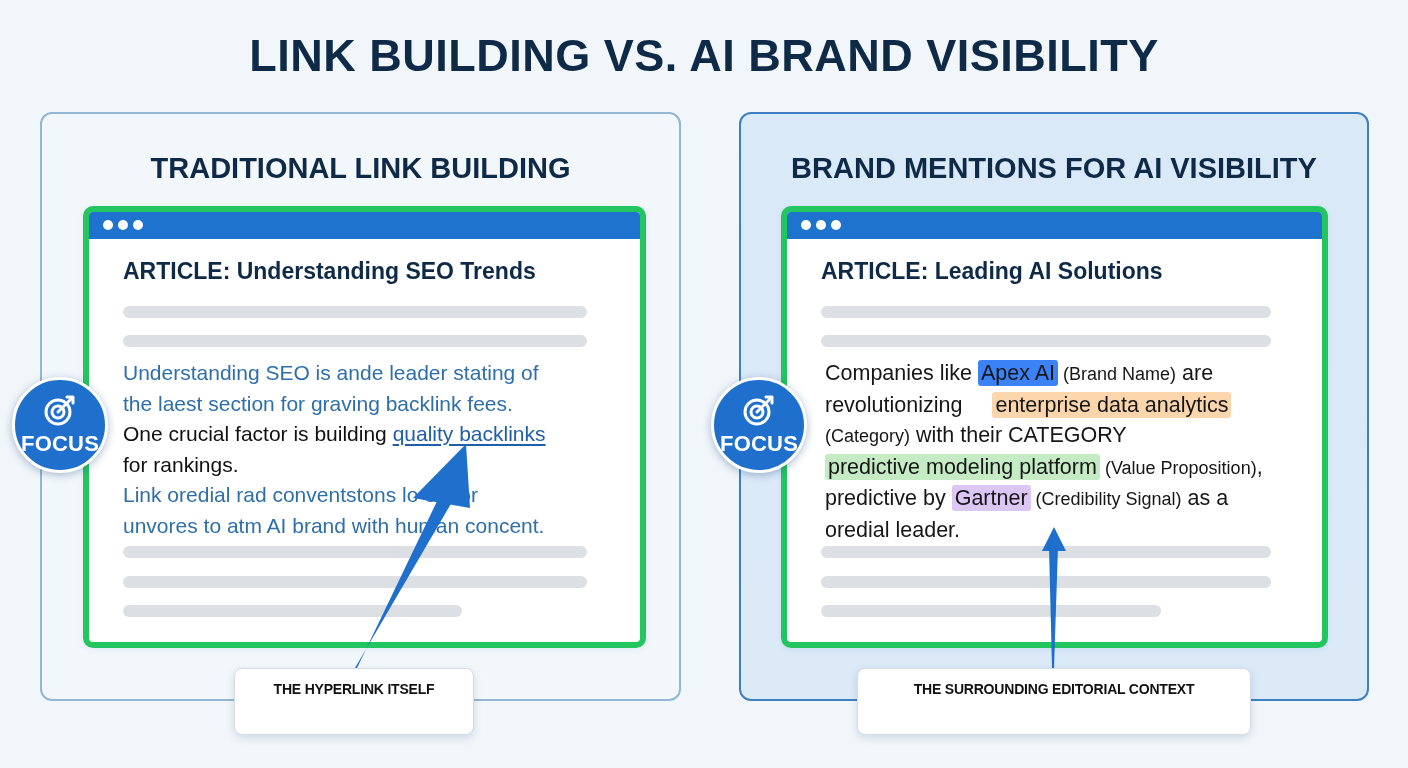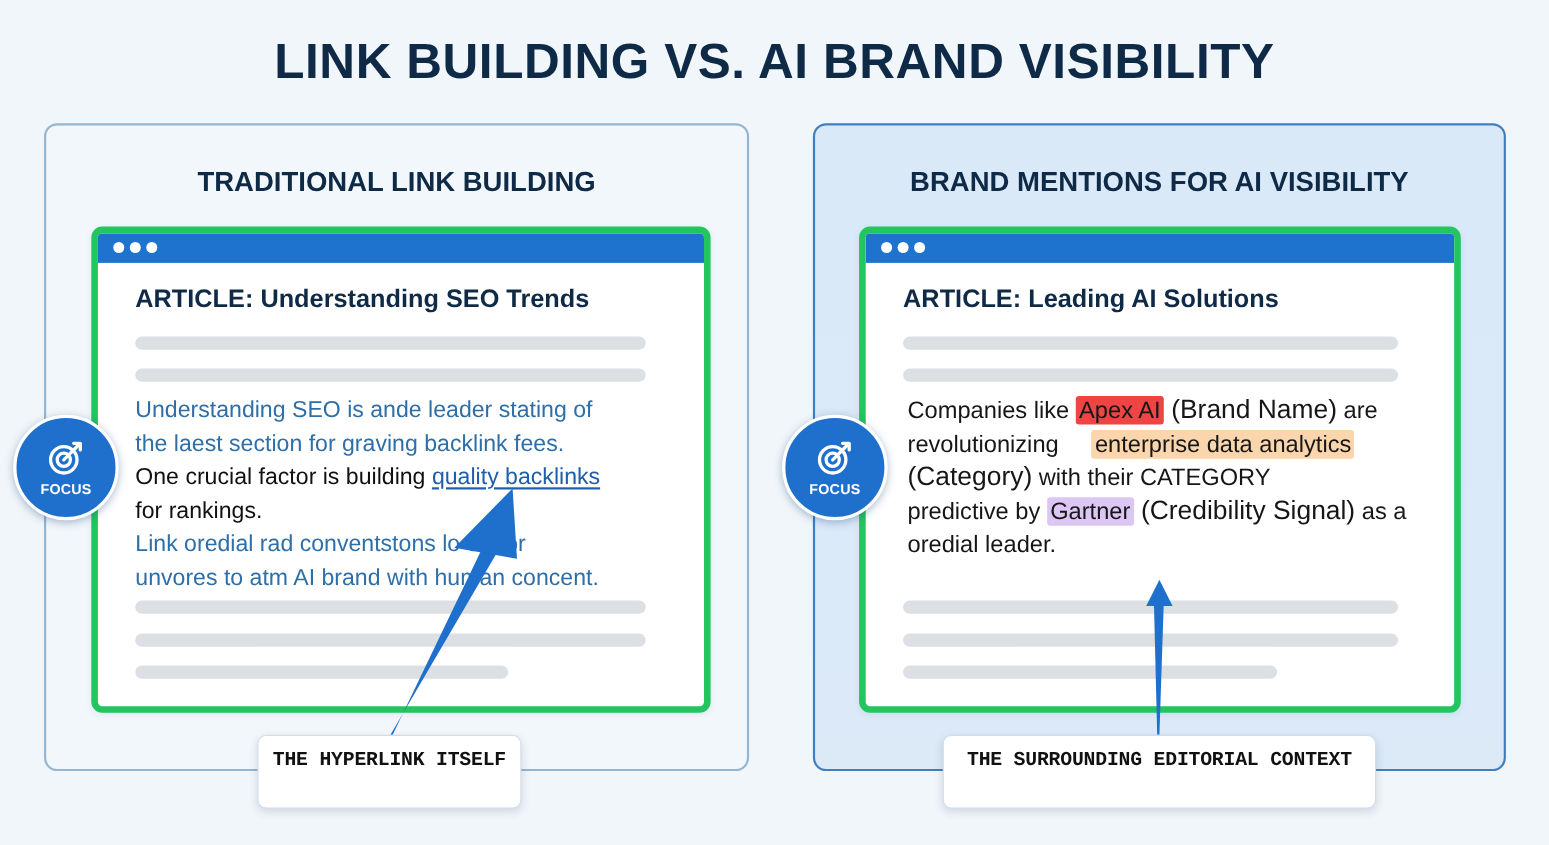--- a/index.html
+++ b/index.html
@@ -20,21 +20,21 @@
     border-radius: 12px; border: 2px solid #8fb3d0;
   }
   .panel-left { left: 40px; width: 641px; background: #f2f7fb; border-color: #93b6d2; }
   .panel-right {
     left: 739px; width: 630px;
     background: linear-gradient(180deg, #d9e9f8 0%, #dceaf8 100%);
     border-color: #3f7fbf;
   }
   .panel-title {
     position: absolute; top: 38px; left: 0; width: 100%;
-    text-align: center; font-size: 25px; font-weight: 700; color: #0f2a47;
+    text-align: center; font-size: 29px; font-weight: 700; color: #0f2a47;
   }
   .browser {
     position: absolute; top: 92px; height: 442px;
     background: #ffffff; border: 6px solid #22c55e; border-radius: 10px;
     overflow: hidden;
     box-shadow: 0 2px 6px rgba(30, 80, 140, 0.08);
   }
   .panel-left .browser { left: 41px; width: 563px; }
   .panel-right .browser { left: 40px; width: 547px; }
   .browser-bar {
@@ -49,47 +49,47 @@
   .skel {
     position: absolute; height: 12px; border-radius: 6px; background: #dcdfe4;
   }
   .body-text {
     position: absolute; left: 34px; top: 146px;
     font-size: 21px; line-height: 30.5px; color: #111;
   }
   .body-text .faded { color: #2f6fa8; }
   .body-text .link { color: #1f5ea8; text-decoration: underline; text-underline-offset: 3px; }
   .right-text { left: 38px; top: 146px; font-size: 21.5px; color: #161616; }
-  .right-text .small { font-size: 24px; }
+  .right-text .small { font-size: 18px; }
   .hl { padding: 1px 3px; border-radius: 3px; }
-  .hl-blue { background: #ef4444; }
+  .hl-blue { background: #3b82f6; }
   .hl-orange { background: #fbd6ac; margin-left: 24px; }
   .hl-green { background: #c4ebc4; }
   .hl-purple { background: #dcc6f3; }
 
   .focus-badge {
     position: absolute; width: 96px; height: 96px; border-radius: 50%;
     background: #1f6fcc; border: 3px solid #ffffff;
     box-shadow: 0 2px 8px rgba(20, 60, 120, 0.35);
     display: flex; flex-direction: column; align-items: center; justify-content: center;
     color: #fff;
   }
-  .focus-badge .label { font-size: 13px; font-weight: 700; margin-top: 4px; letter-spacing: 0.2px; }
+  .focus-badge .label { font-size: 22px; font-weight: 700; margin-top: 4px; letter-spacing: 0.2px; }
   .focus-left { left: 12px; top: 377px; }
   .focus-right { left: 711px; top: 377px; }
 
   .callout {
     position: absolute; top: 668px; height: 67px; background: #fff;
     border: 1px solid #d3dde8; border-radius: 8px;
     box-shadow: 0 3px 8px rgba(20, 50, 90, 0.15);
     text-align: center; padding-top: 12px;
   }
   .callout-left { left: 234px; width: 240px; }
   .callout-right { left: 857px; width: 394px; }
-  .callout .c-title { font-size: 18px; font-weight: 700; color: #111; letter-spacing: -0.2px; font-family: Liberation Mono, monospace; }
+  .callout .c-title { font-size: 14px; font-weight: 700; color: #111; letter-spacing: -0.2px; }
   .callout .c-sub { font-size: 17px; color: #222; margin-top: 4px; }
 
   svg.arrows { position: absolute; left: 0; top: 0; pointer-events: none; }
 </style>
 </head>
 <body>
 
 <h1 class="main-title">LINK BUILDING VS. AI BRAND VISIBILITY</h1>
 
 <div class="panel panel-left">
@@ -136,20 +136,23 @@
       <div>
         <span>Companies like </span><span class="hl hl-blue">Apex AI</span><span class="small"> (Brand Name)</span><span> are</span>
       </div>
       <div>
         <span>revolutionizing </span><span class="hl hl-orange">enterprise data analytics</span>
       </div>
       <div>
         <span class="small">(Category)</span><span> with their CATEGORY</span>
       </div>
       <div>
+        <span class="hl hl-green">predictive modeling platform</span><span class="small"> (Value Proposition)</span><span>,</span>
+      </div>
+      <div>
         <span>predictive by </span><span class="hl hl-purple">Gartner</span><span class="small"> (Credibility Signal)</span><span> as a</span>
       </div>
       <div>oredial leader.</div>
     </div>
     <div class="skel" style="left:34px; top:334px; width:450px;"></div>
     <div class="skel" style="left:34px; top:364px; width:450px;"></div>
     <div class="skel" style="left:34px; top:393px; width:340px;"></div>
   </div>
 </div>
 

